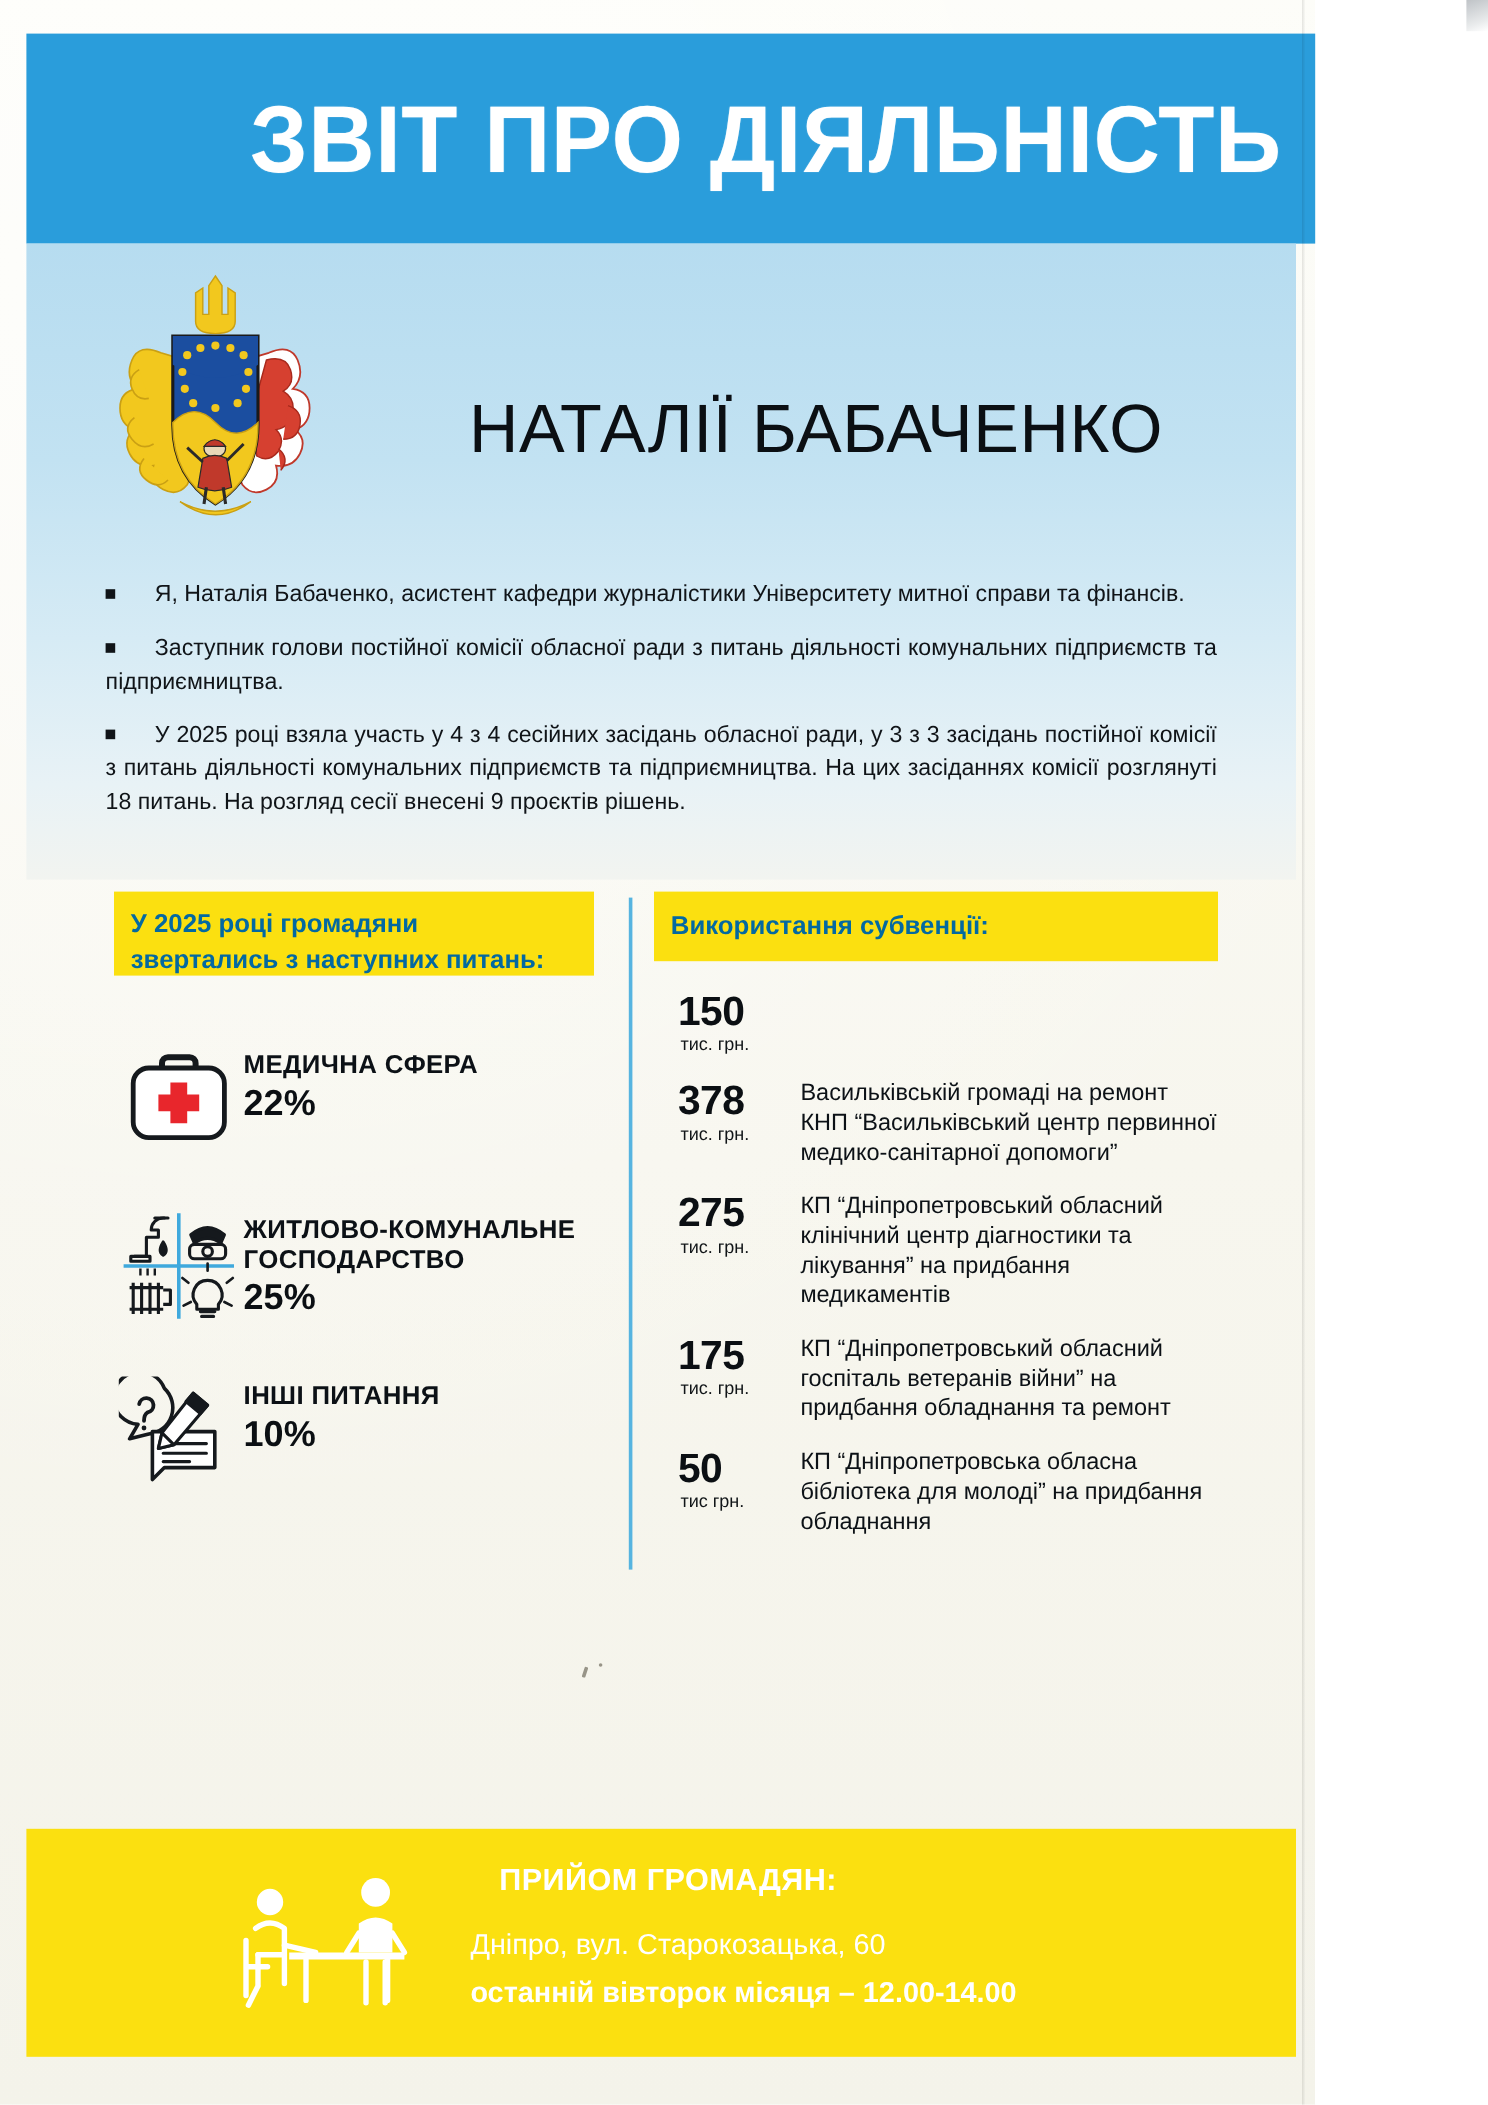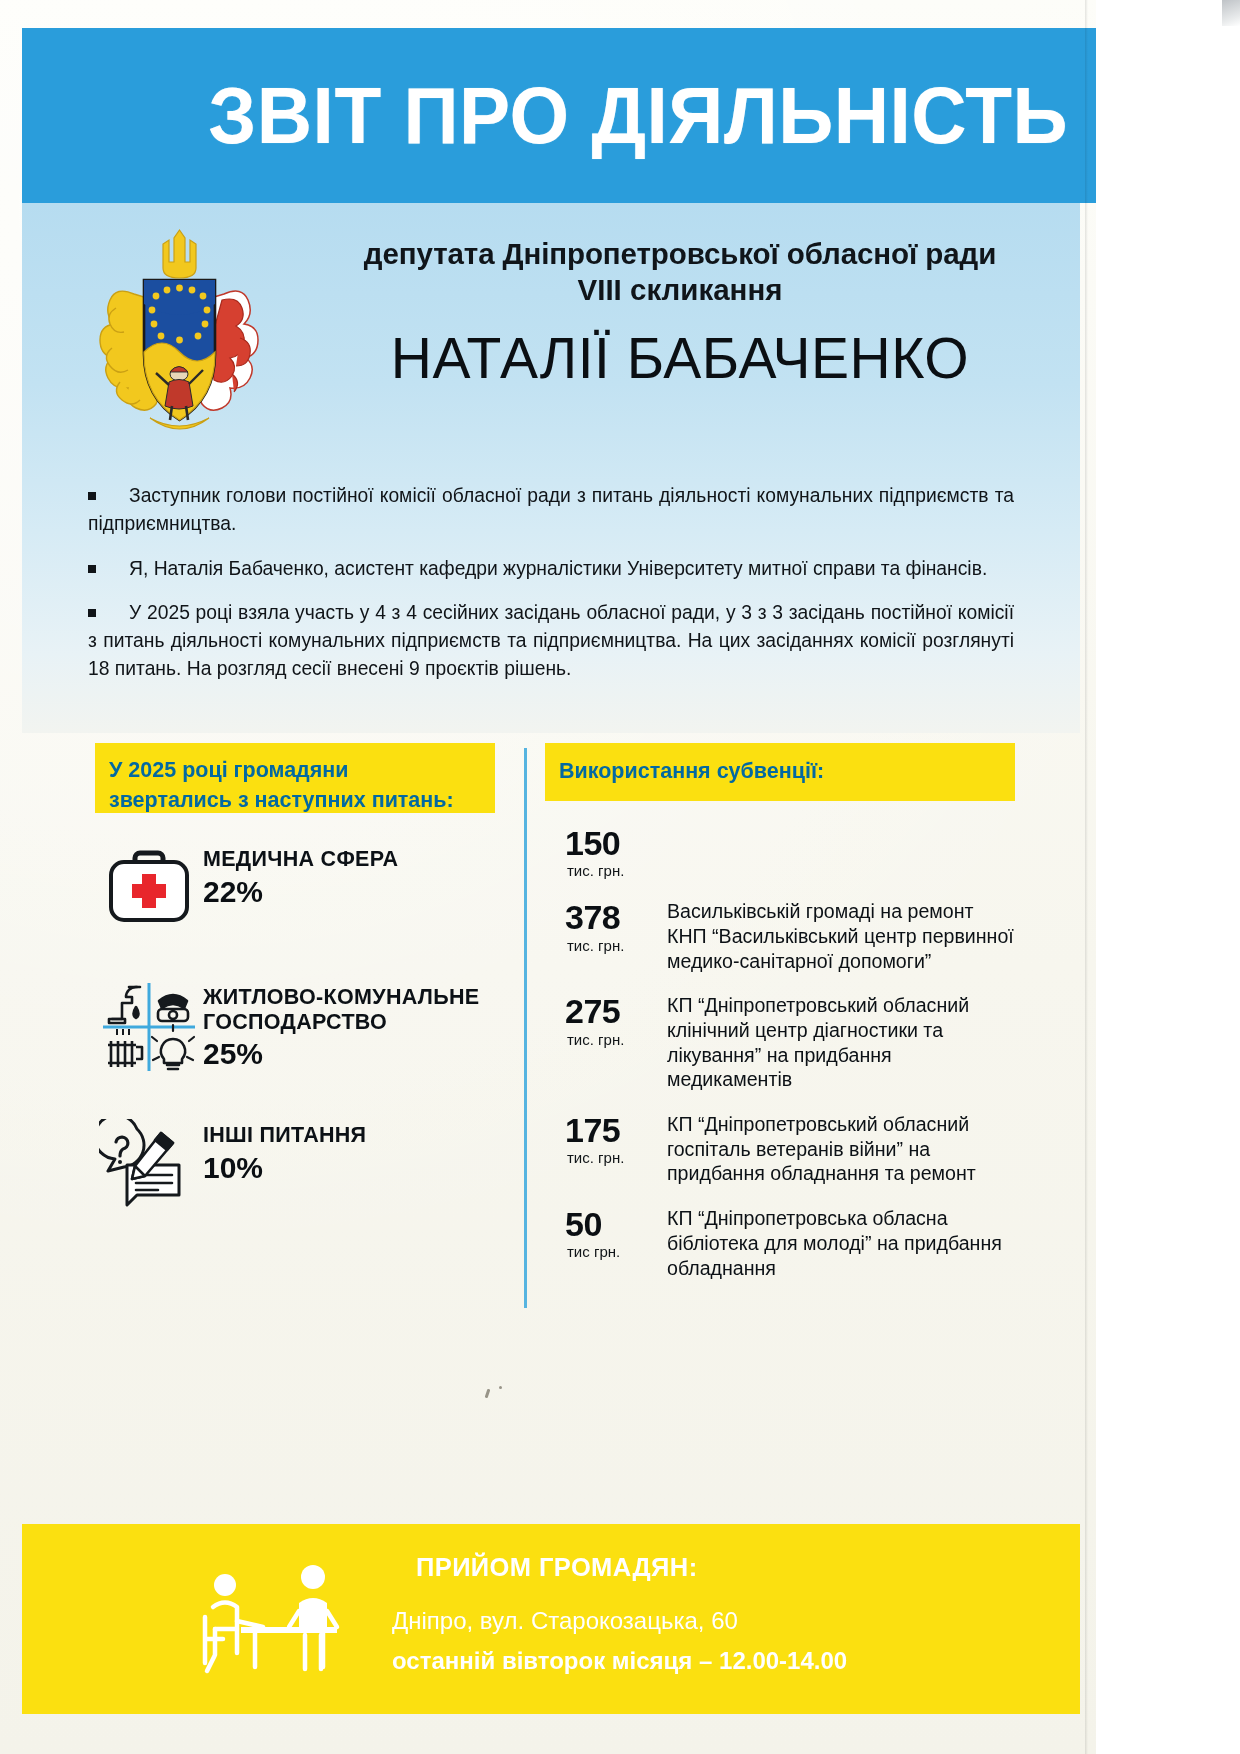--- a/index.html
+++ b/index.html
@@ -111,21 +111,21 @@
     font-weight:bold;
     font-size:21.5px;
     line-height:1.40;
     padding:12px 14px 13px 14px;
     box-sizing:border-box;
   }
   .yellow-head.left{width:400px;height:70px;}
   .yellow-head.right{width:470px;height:58px;display:flex;align-items:center;}
 
   
-  .issues{margin-top:28px;}
+  .issues{margin-top:56px;}
   .issue-row{
     display:flex;align-items:flex-start;margin-bottom:42px;
   }
   .issue-icon{
     width:108px;min-width:108px;height:96px;
     display:flex;align-items:center;justify-content:center;
   }
   .issue-txt{padding-top:6px;}
   .issue-label{
     font-size:21.5px;font-weight:bold;color:#0c1116;
@@ -236,29 +236,25 @@
       </g>
 
       <g fill="#f2c81e" stroke="#caa014" stroke-width="1.2">
         <path d="M107.5 8 L113 16 L113 40 L118 40 L118 18 L124 22 L124 46 Q124 56 107.5 56 Q91 56 91 46 L91 22 L97 18 L97 40 L102 40 L102 16 Z"></path>
       </g>
 
       <path d="M78 196 q29 16 59 0 q-29 22 -59 0 z" fill="#f2c81e" stroke="#caa014" stroke-width="1.2"></path>
     </svg>
   </div>
 
-  <div class="sub-head">
-    <div class="line1">депутата Дніпропетровської обласної ради</div>
-    <div class="line2">VIII скликання</div>
-  </div>
   <div class="name">НАТАЛІЇ БАБАЧЕНКО</div>
 
   <div class="bullets">
+    <p><span class="sq"></span><span class="bt">Я, Наталія Бабаченко, асистент кафедри журналістики Університету митної справи та фінансів.</span></p>
     <p><span class="sq"></span><span class="bt">Заступник голови постійної комісії обласної ради з питань діяльності комунальних підприємств та підприємництва.</span></p>
-    <p><span class="sq"></span><span class="bt">Я, Наталія Бабаченко, асистент кафедри журналістики Університету митної справи та фінансів.</span></p>
     <p><span class="sq"></span><span class="bt">У 2025 році взяла участь у 4  з 4  сесійних засідань обласної ради, у 3 з 3 засідань постійної комісії з питань діяльності комунальних підприємств та підприємництва. На цих засіданнях комісії розглянуті 18 питань. На розгляд сесії внесені 9 проєктів рішень.</span></p>
   </div>
 
   <div class="vdivider"></div>
 
   <div class="col-left">
     <div class="yellow-head left">
       <div>У 2025 році громадяни</div>
       <div>звертались з наступних питань:</div>
     </div>

